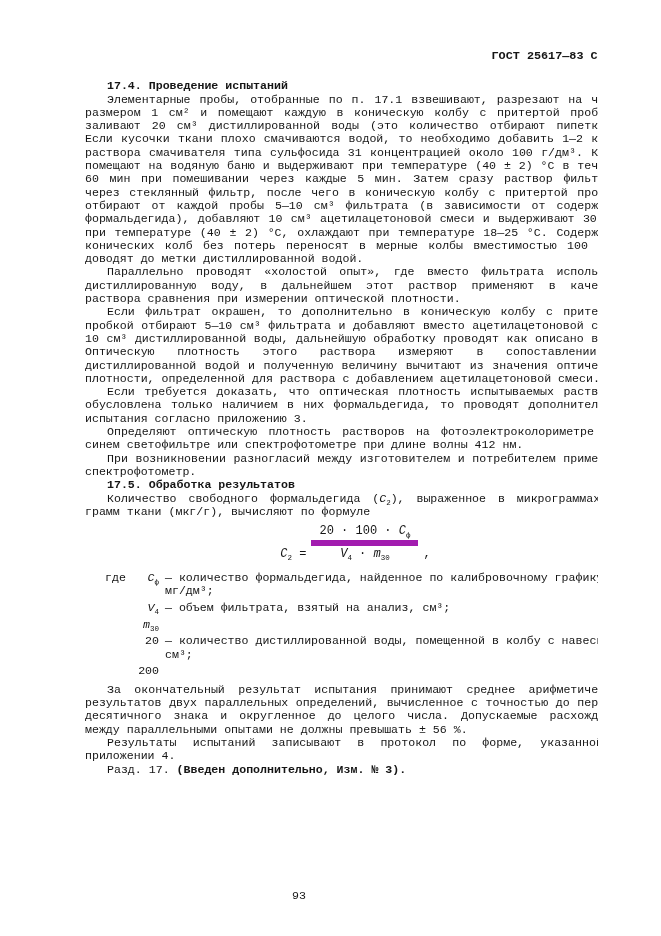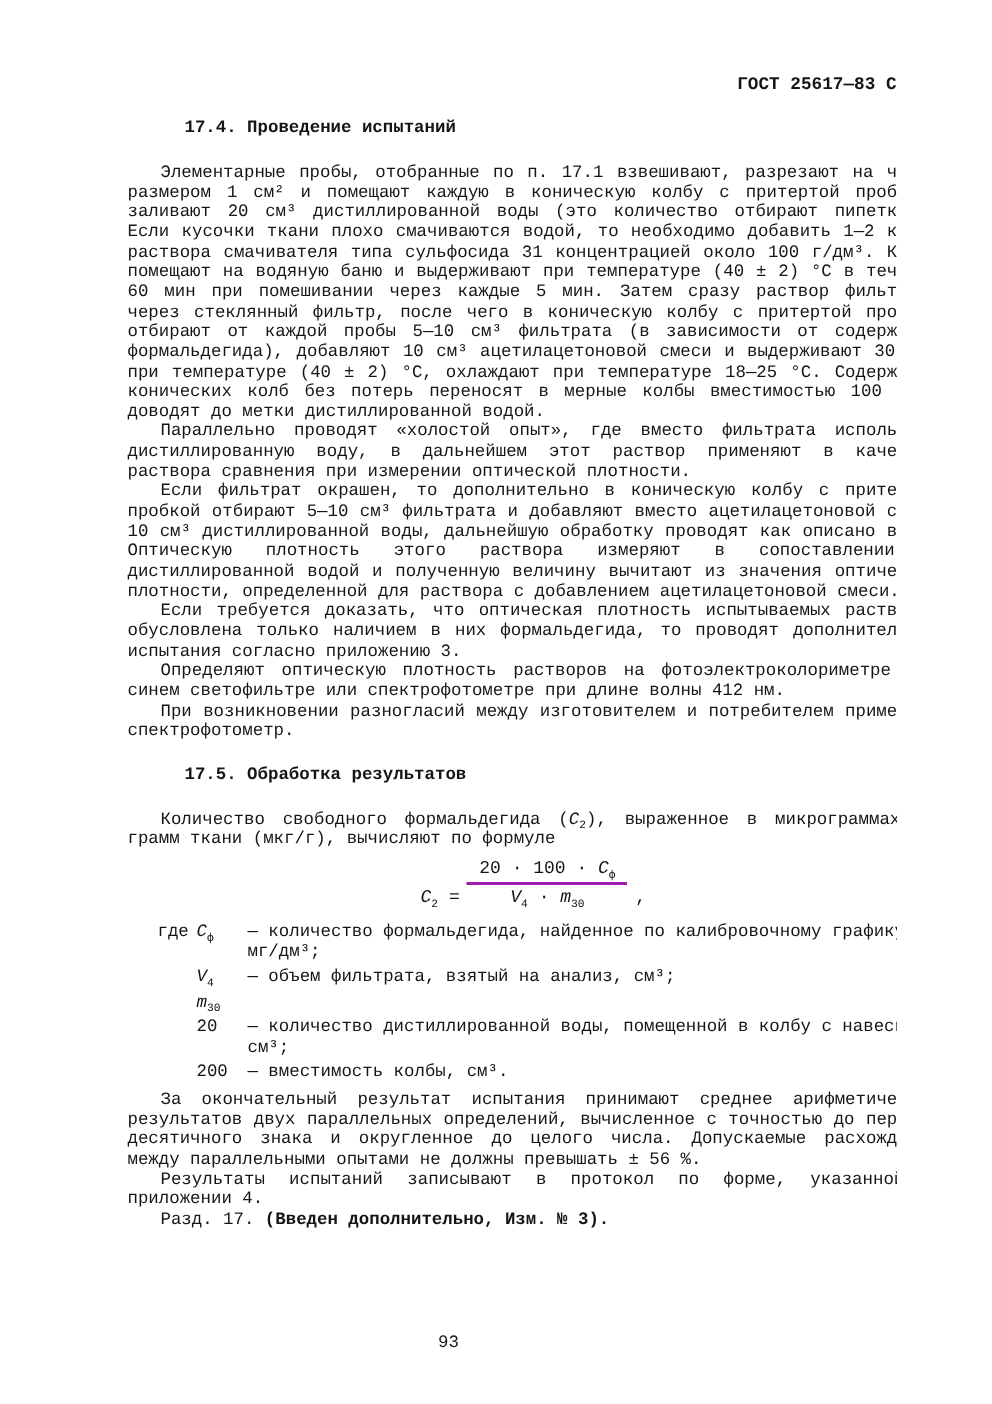--- a/index.html
+++ b/index.html
@@ -25,51 +25,51 @@
   .doc-header {
     text-align: right;
     font-weight: bold;
     font-size: 11.8px;
     margin-bottom: 16px;
   }
   .heading {
     font-size: 11.6px;
     font-weight: bold;
     text-indent: 22px;
-    margin: 16px;
+    margin: 0;
   }
   .para { text-indent: 22px; }
   sub { font-size: 7.5px; line-height: 0; }
   .sym { font-style: italic; }
   .formula-row {
     display: flex;
     justify-content: center;
     align-items: flex-end;
     text-align: center;
     margin: 7px 0 9px;
     font-size: 12px;
   }
   .fraction {
     display: inline-flex;
     flex-direction: column;
     align-items: center;
     margin: 0 5px;
   }
-  .fraction .num { border-bottom: 2px solid #a21caf; padding: 0 8px 2px; }
+  .fraction .num { border-bottom: 6px solid #a21caf; padding: 0 8px 2px; }
   .fraction .den { padding-top: 2px; }
   .defs { margin: 2px 0 5px; }
   .def-row {
     display: flex;
     align-items: baseline;
     margin-bottom: 3.5px;
     text-align: left;
     padding-left: 20px;
   }
   .def-where { flex: 0 0 26px; }
-  .def-term { flex: 0 0 34px; text-align: left; padding-right: 6px; white-space: nowrap; }
+  .def-term { flex: 0 0 34px; text-align: right; padding-right: 6px; white-space: nowrap; }
   .def-text { flex: 1; }
   .page-number {
     position: absolute;
     left: 0;
     top: 889px;
     width: 100%;
     text-align: center;
     font-size: 11.6px;
   }
   b.amend { font-weight: bold; }
@@ -119,21 +119,20 @@
         <span class="def-term"><span class="sym">m</span><sub>30</sub></span>
       </div>
       <div class="def-row">
         <span class="def-where"></span>
         <span class="def-term"><span>20</span><sub></sub></span>
         <span class="def-text">— количество дистиллированной воды, помещенной в колбу с навеской, см³;</span>
       </div>
       <div class="def-row">
         <span class="def-where"></span>
         <span class="def-term"><span>200</span><sub></sub></span>
-        <span class="def-text">— вместимость колбы, см³.</span>
       </div>
     </div>
 
     <p class="para">За окончательный результат испытания принимают среднее арифметическое результатов двух параллельных определений, вычисленное с точностью до первого десятичного знака и округленное до целого числа. Допускаемые расхождения между параллельными опытами не должны превышать ± 56 %.</p>
     <p class="para">Результаты испытаний записывают в протокол по форме, указанной в приложении 4.</p>
     <p class="para"><span>Разд. 17. </span><b class="amend">(Введен дополнительно, Изм. № 3).</b></p>
 
   </div>
 
   <div class="page-number">93</div>

